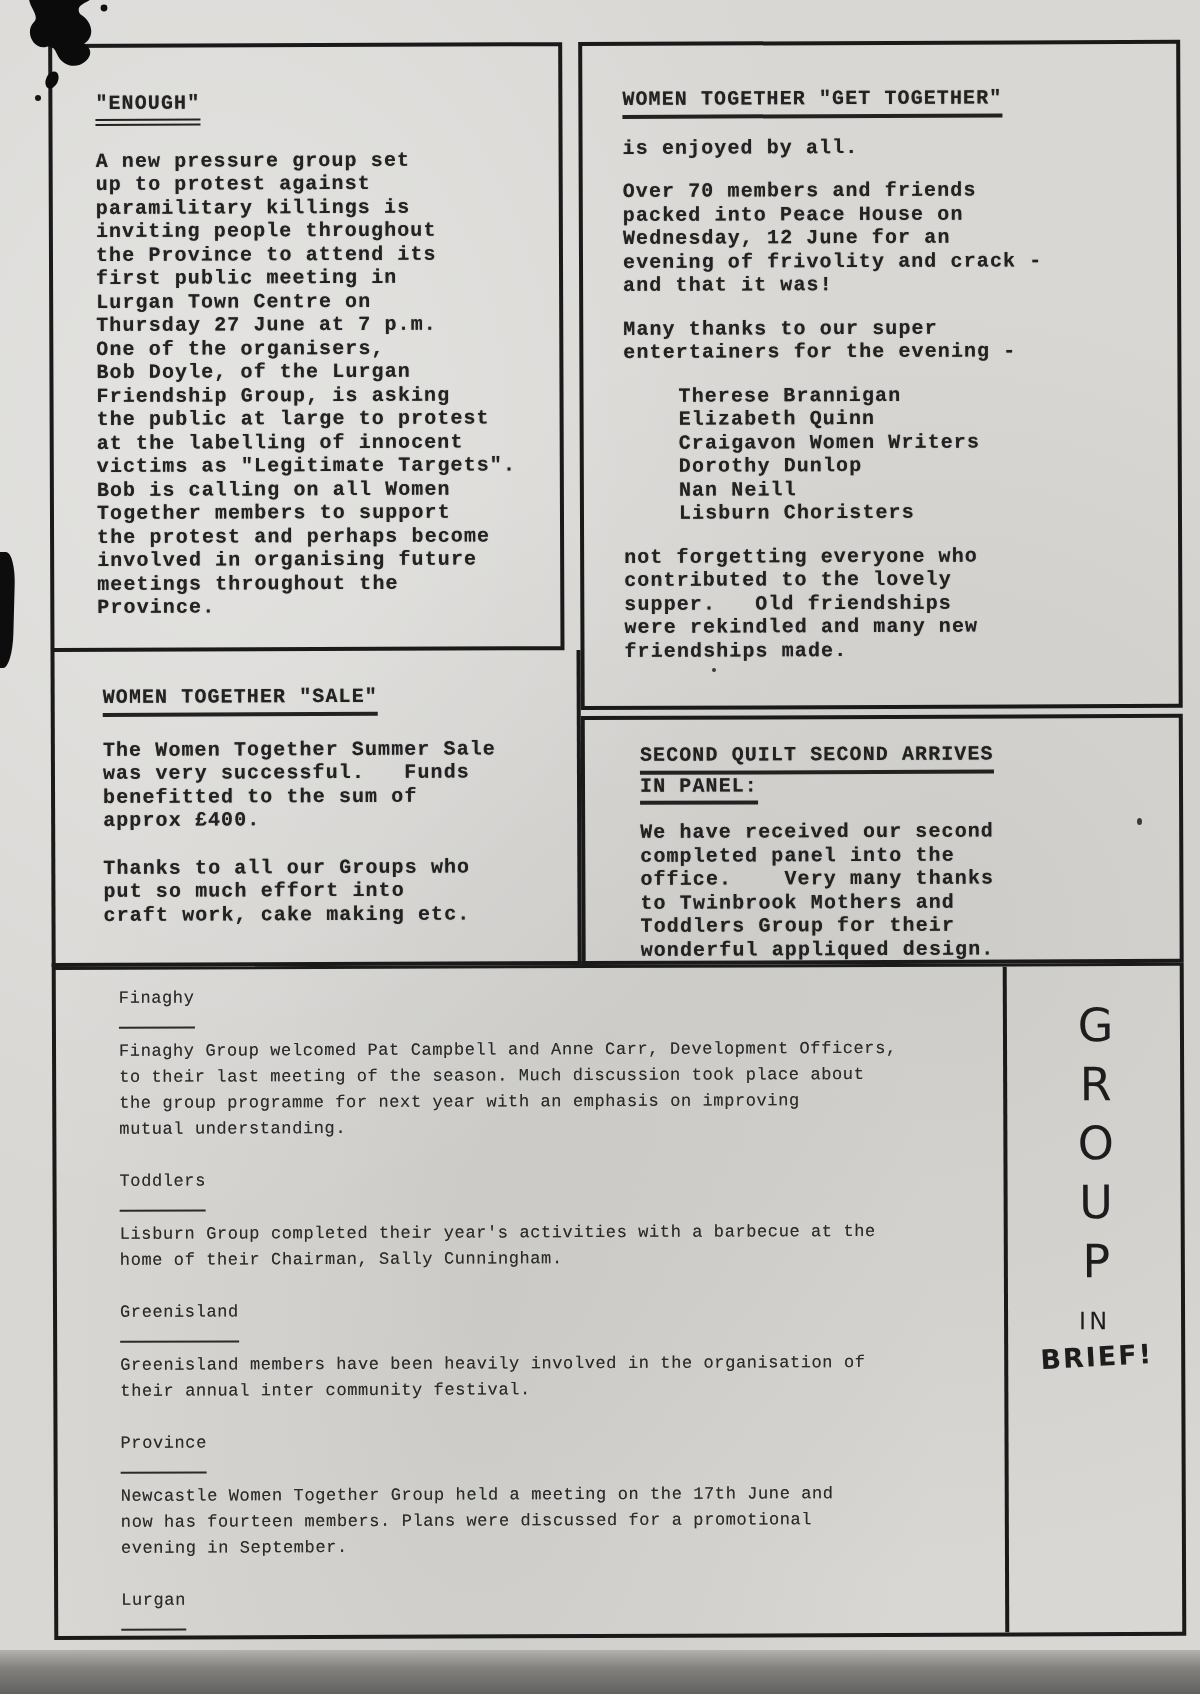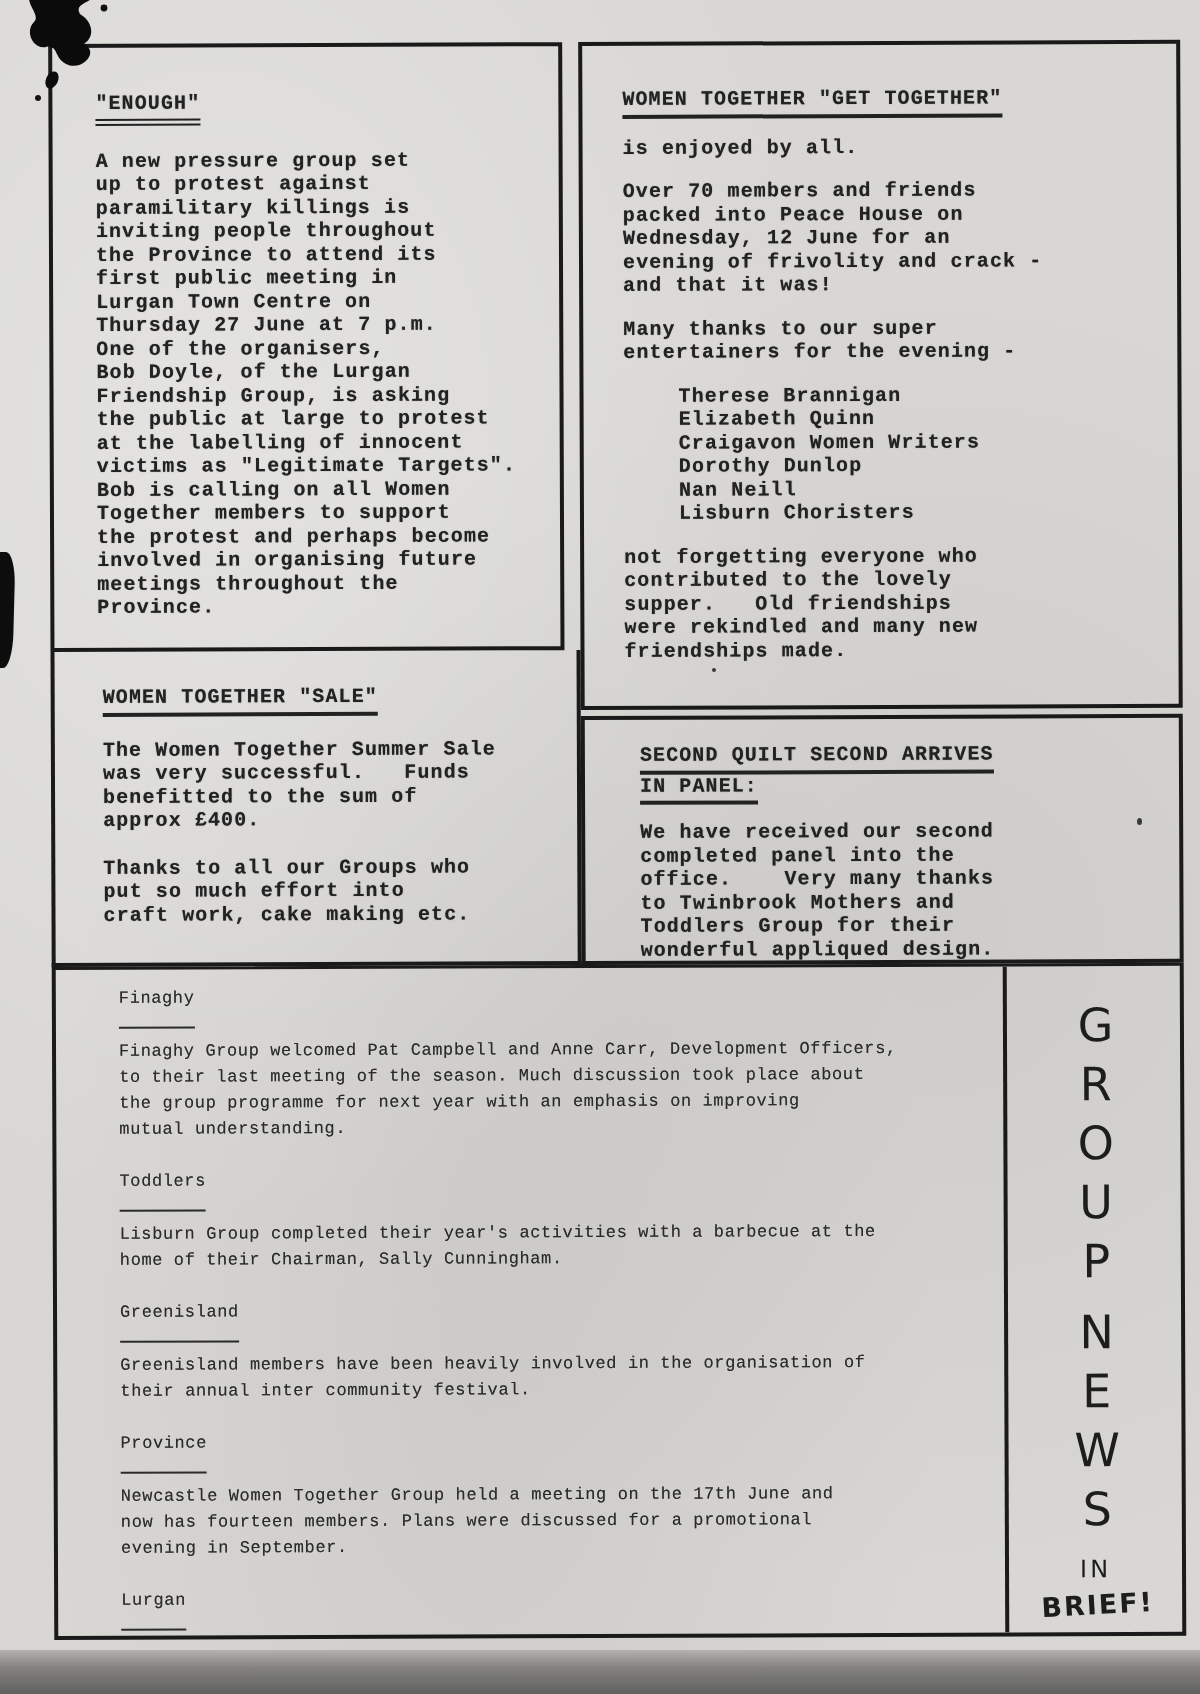--- a/index.html
+++ b/index.html
@@ -183,21 +183,20 @@
         <div class="gn-section">
           <div class="small-tw"><span class="gn-head">Lurgan</span></div>
           <div class="small-tw">The new Bangor Group met in June and are busy planning their
 programme for the autumn.</div>
         </div>
 
       </div>
       <div class="gn-divider"></div>
       <div class="gn-side">
         <div class="vword">GROUP</div>
-        <div class="vword vword-gap">NEWS</div>
         <div class="in-label">IN</div>
         <div class="brief-label">BRIEF!</div>
       </div>
     </div>
 
   </div>
 
   <svg class="ink-blot" width="120" height="125" viewBox="0 0 120 125">
     <path d="M22,0 L88,0 C82,10 66,9 72,20 C84,27 88,42 76,50 C92,58 74,78 58,70 C46,64 50,50 38,53 C26,56 16,38 26,28 C33,21 17,10 22,0 Z" fill="#0b0b0b"></path>
     <ellipse cx="44" cy="86" rx="6" ry="9" fill="#0b0b0b" transform="rotate(25 44 86)"></ellipse>

